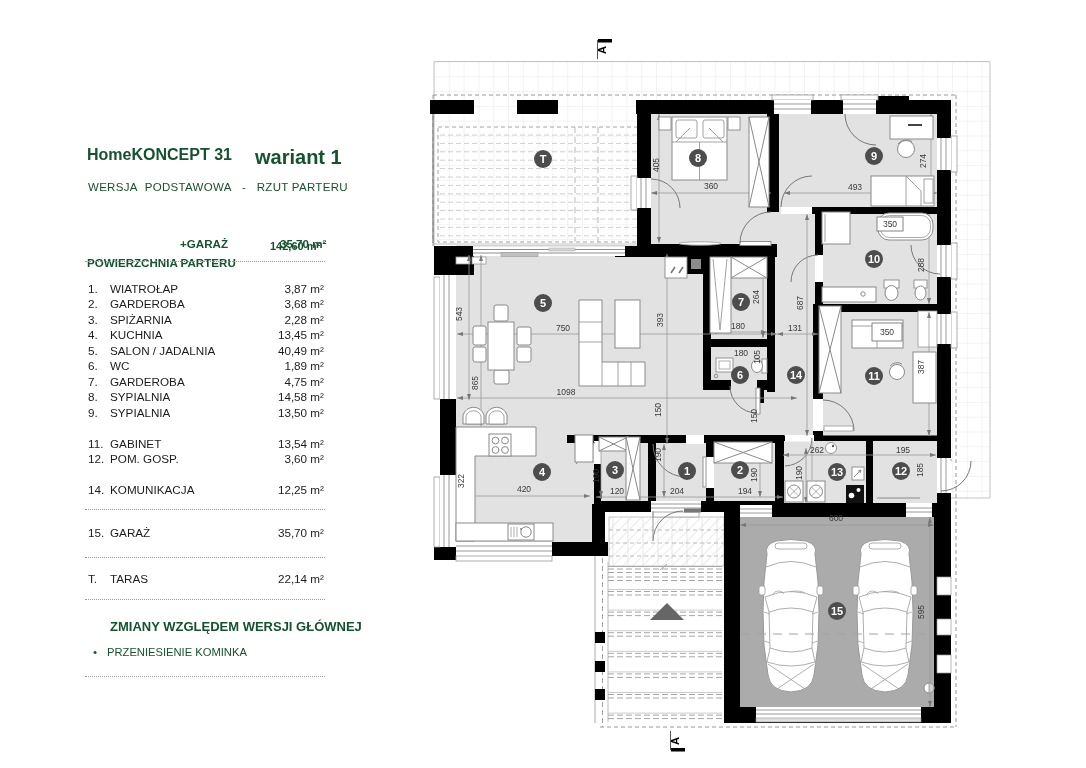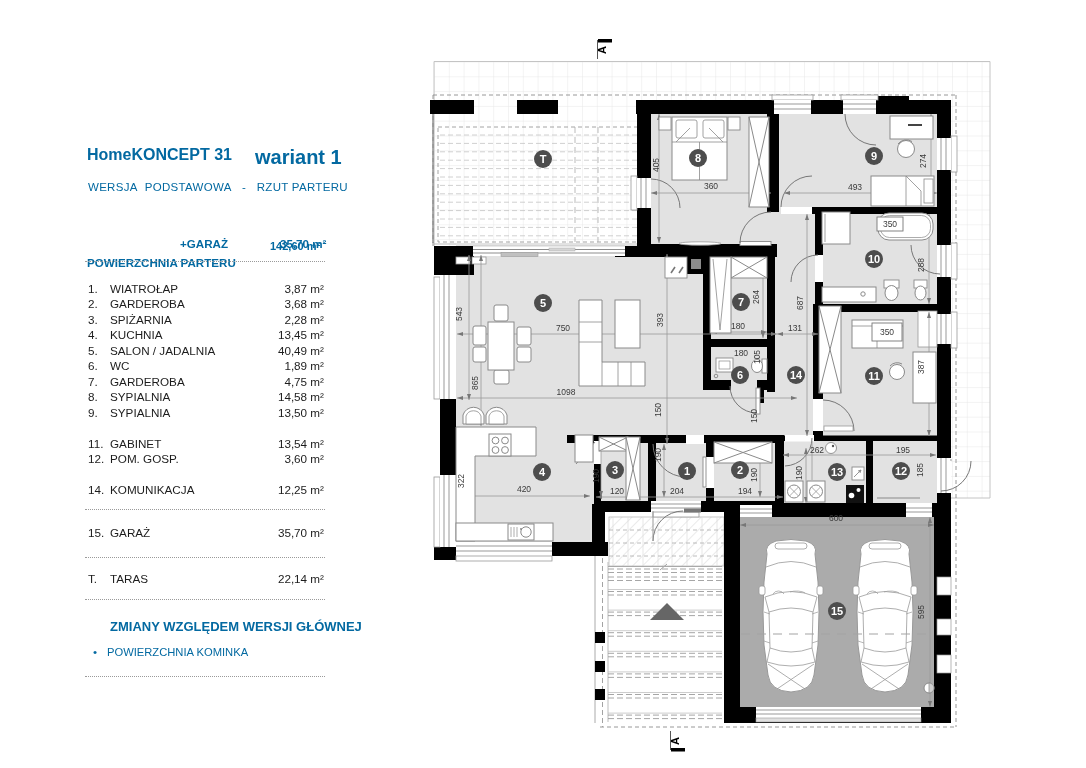--- a/index.html
+++ b/index.html
@@ -1,19 +1,19 @@
 <!DOCTYPE html>
 <html><head>
 <meta charset="utf-8">
 <style>
 html,body{margin:0;padding:0;background:#fff;}
 #page{position:relative;width:1086px;height:768px;background:#fff;overflow:hidden;
  font-family:"Liberation Sans",sans-serif;}
 svg text{font-family:"Liberation Sans",sans-serif;}
-.t{position:absolute;white-space:nowrap;color:#0369a1;}
+.t{position:absolute;white-space:nowrap;color:#14532d;}
 .dot{position:absolute;border-top:1px dotted #9a9a9a;height:0;}
 .row{position:absolute;left:85px;width:239px;height:15px;font-size:11.7px;color:#1c1c1c;}
 .row .n{position:absolute;left:3px;}
 .row .nm{position:absolute;left:25px;}
 .row .v{position:absolute;right:0px;}
 </style>
 </head>
 <body>
 <div id="page">
 
@@ -105,21 +105,21 @@
       <span class="n">T.</span>
       <span class="nm">TARAS</span>
       <span class="v">22,14 m²</span>
     </div>
 
 <div class="dot" style="left:85px;top:599px;width:240px;"></div>
 
 <div class="t" style="left:86px;top:619px;font-size:13px;font-weight:bold;margin-left:24px;">ZMIANY WZGLĘDEM WERSJI GŁÓWNEJ</div>
 
 <div class="t" style="left:93px;top:645px;font-size:11.7px;">•</div>
-<div class="t" style="left:107px;top:646px;font-size:11.2px;">POWIERZCHNIA KOMINKA</div>
+<div class="t" style="left:107px;top:646px;font-size:11.2px;">PRZENIESIENIE KOMINKA</div>
 
 <div class="dot" style="left:85px;top:676px;width:240px;"></div>
 
 <svg id="plan" width="1086" height="768" viewBox="0 0 1086 768" style="position:absolute;left:0;top:0;">
 
 <g>
 <defs>
           <pattern id="gp" width="14.8" height="14.8" patternUnits="userSpaceOnUse" x="434" y="61.5">
             <path d="M 14.8 0 L 0 0 0 14.8" fill="none" stroke="#e7e7e7" stroke-width="1"></path>
           </pattern>

